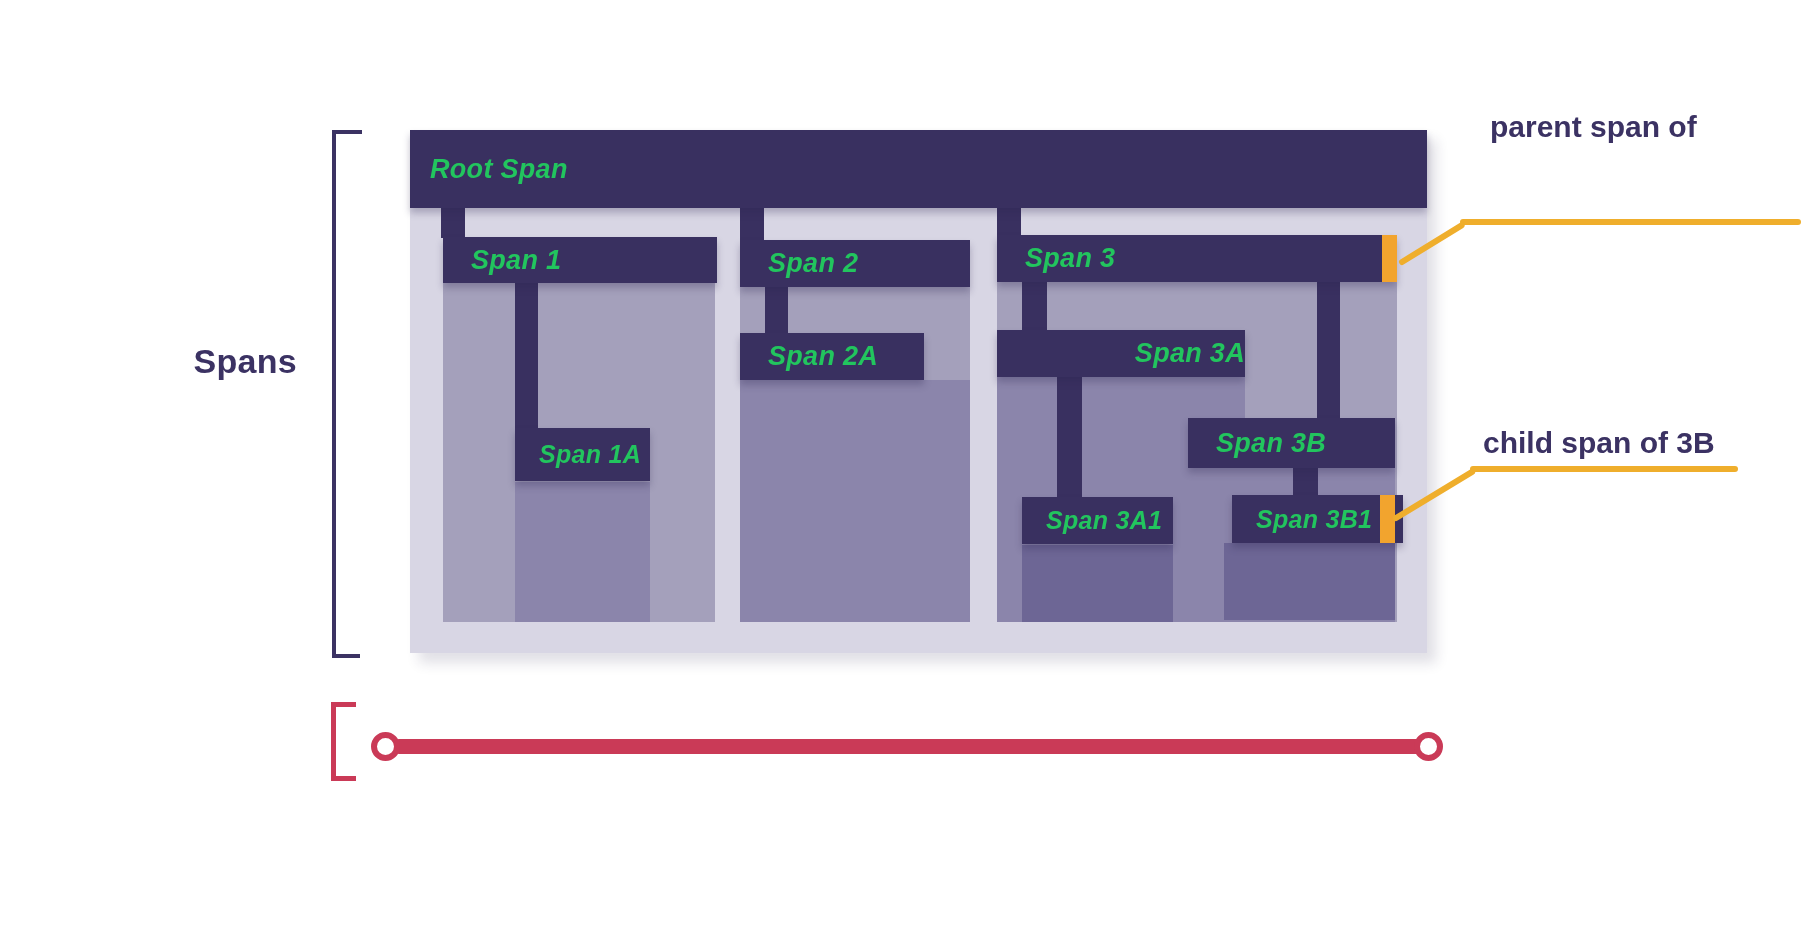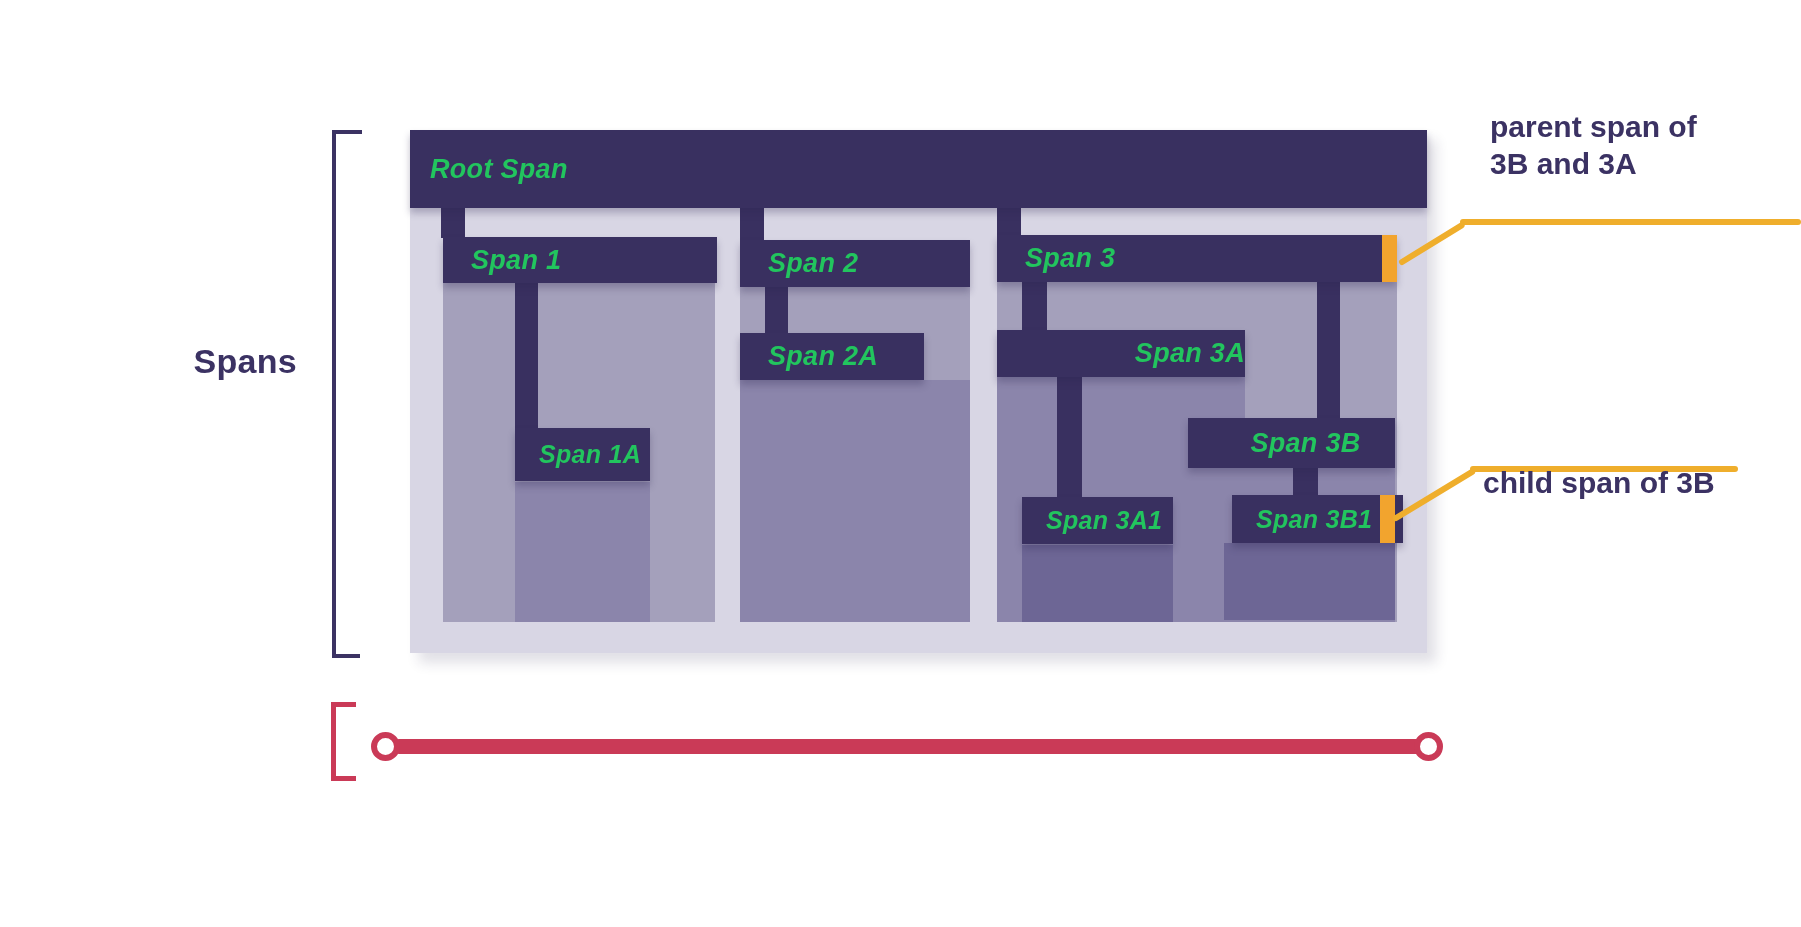--- a/index.html
+++ b/index.html
@@ -73,42 +73,41 @@
   </div>
   <div class="abs bar" style="left:740px;top:333px;width:184px;height:47px;">
     <span class="lbl">Span 2A</span>
   </div>
   <div class="abs bar" style="left:997px;top:330px;width:248px;height:47px;justify-content:flex-end;">
     <span class="lbl">Span 3A</span>
   </div>
   <div class="abs bar" style="left:515px;top:428px;width:135px;height:53px;">
     <span class="lbl" style="padding-left:24px;font-size:25px;">Span 1A</span>
   </div>
-  <div class="abs bar" style="left:1188px;top:418px;width:207px;height:50px;justify-content:center;">
+  <div class="abs bar" style="left:1188px;top:418px;width:207px;height:50px;">
     <span class="lbl">Span 3B</span>
   </div>
   <div class="abs bar small" style="left:1022px;top:497px;width:151px;height:47px;">
     <span class="lbl">Span 3A1</span>
   </div>
   <div class="abs bar small" style="left:1224px;top:495px;width:171px;height:48px;margin-left:8px;">
     <span class="lbl">Span 3B1</span>
   </div>
 
   <div class="abs marker" style="left:1382px;top:235px;width:15px;height:47px;"></div>
   <div class="abs marker" style="left:1380px;top:495px;width:15px;height:48px;"></div>
 
   <div class="abs anntext" style="left:1490px;top:108px;">
     <div>parent span of</div>
-    <div>3B and 3A</div>
   </div>
   <div class="abs yline" style="left:1460px;top:219px;width:341px;height:6px;"></div>
   <div class="abs yline" style="left:1399px;top:259px;width:76px;height:6px;
        transform:rotate(-31.6deg);transform-origin:3px 3px;"></div>
 
-  <div class="abs anntext" style="left:1483px;top:424px;margin-top:40px;">
+  <div class="abs anntext" style="left:1483px;top:424px;">
     <div>child span of 3B</div>
   </div>
   <div class="abs yline" style="left:1470px;top:466px;width:268px;height:6px;"></div>
   <div class="abs yline" style="left:1393px;top:515px;width:95px;height:6px;
        transform:rotate(-31.2deg);transform-origin:3px 3px;"></div>
 
   <div class="abs biglabel navy" style="left:100px;top:342px;width:197px;text-align:right;">Spans</div>
   <div class="abs bracket-navy" style="left:332px;top:130px;width:4px;height:528px;"></div>
   <div class="abs bracket-navy" style="left:332px;top:130px;width:30px;height:4px;"></div>
   <div class="abs bracket-navy" style="left:332px;top:654px;width:28px;height:4px;"></div>

